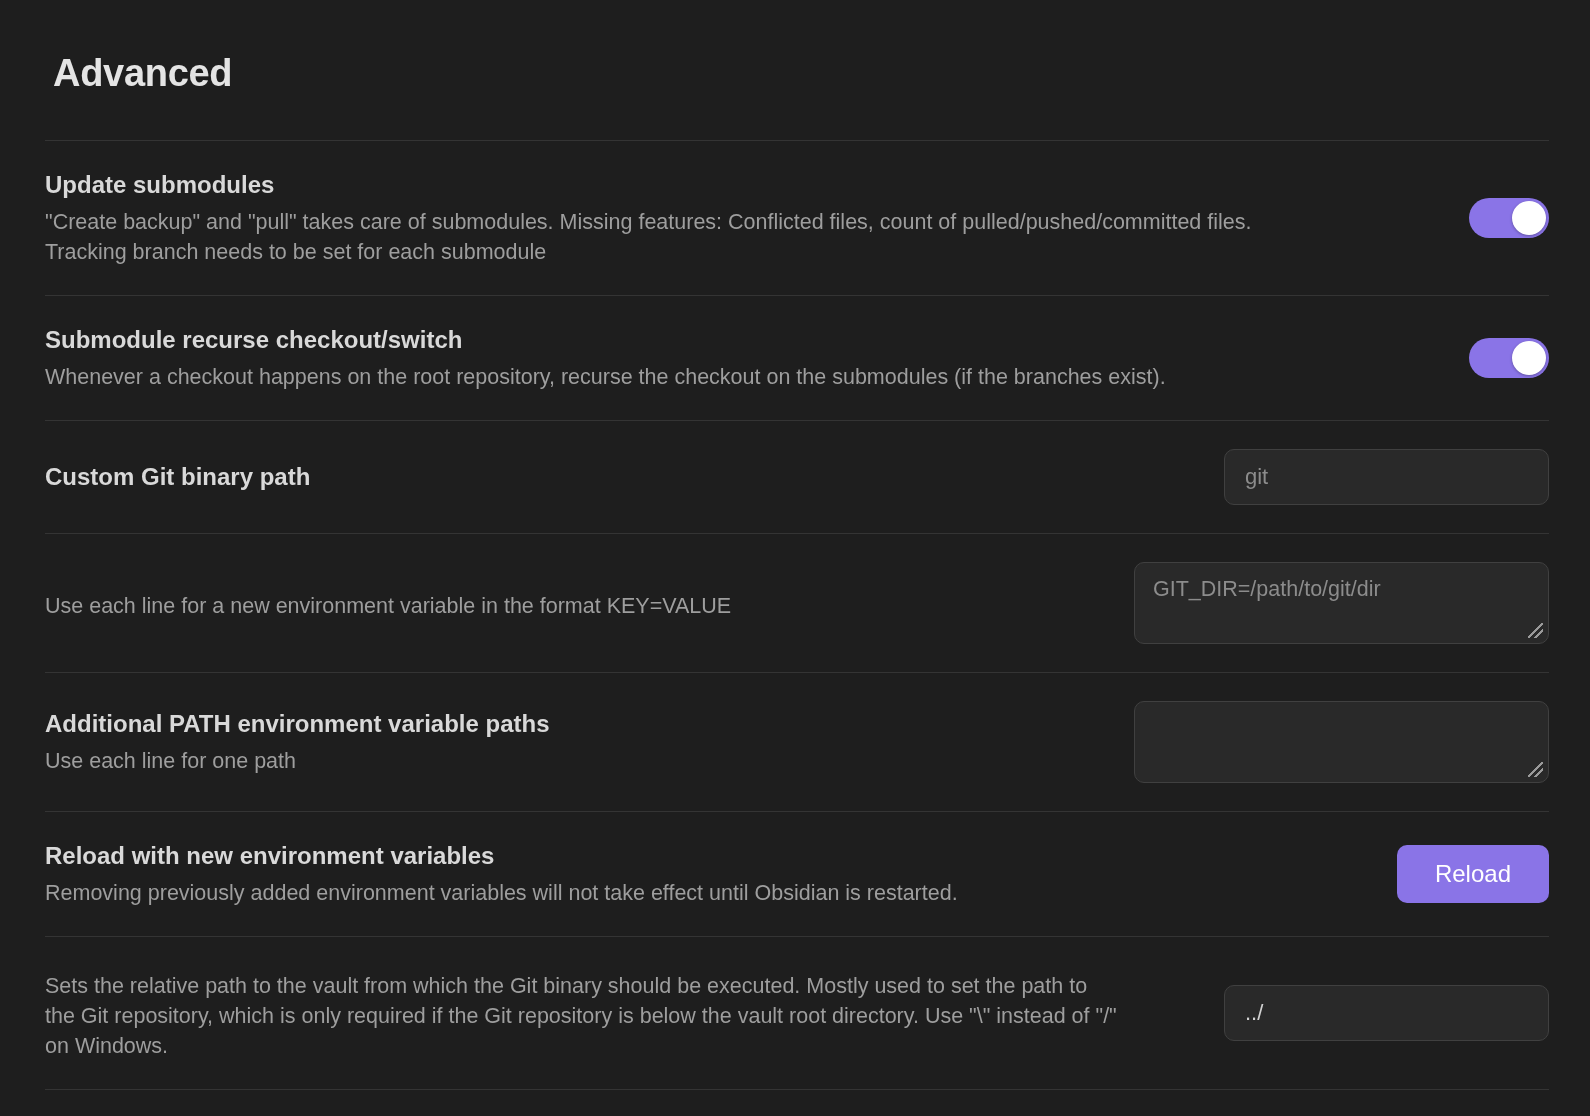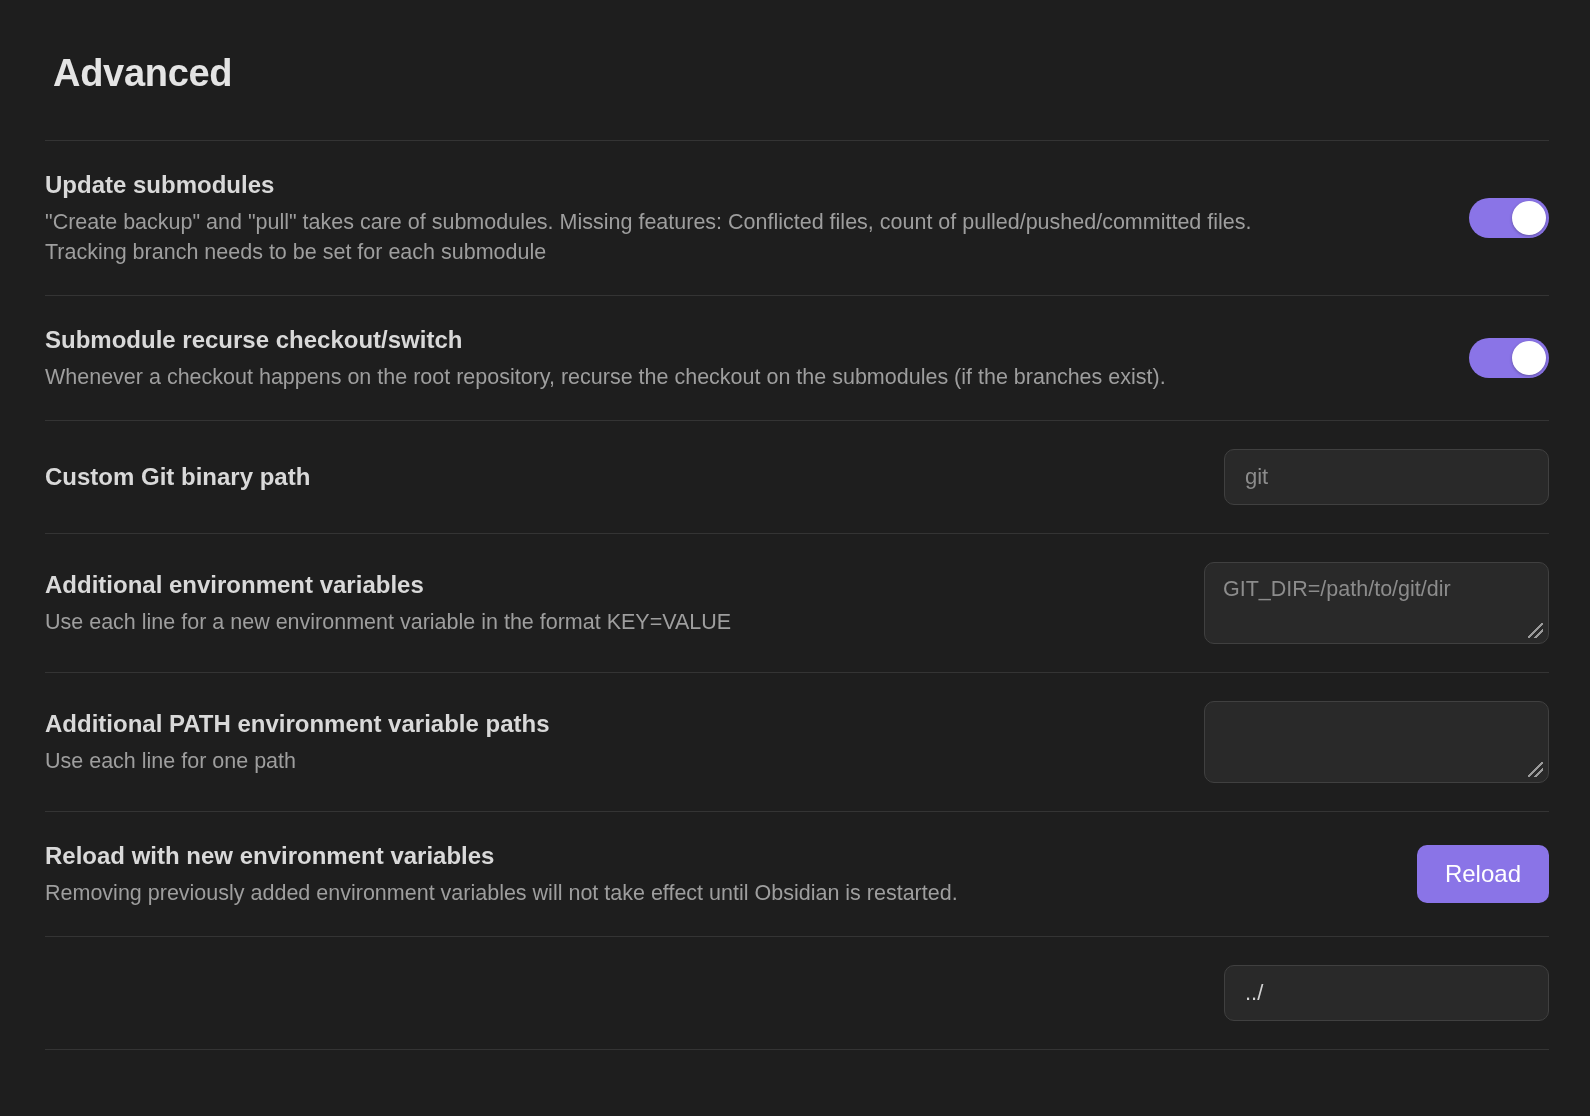--- a/index.html
+++ b/index.html
@@ -92,21 +92,21 @@
     padding: 0 20px;
     outline: none;
     margin-left: 39px;
   }
   .text-input::placeholder { color: #8c8c8c; opacity: 1; }
 
   
   .textarea-wrap { position: relative; }
   .textarea {
     display: block;
-    width: 345px;
+    width: 415px;
     height: 82px;
     background: #292929;
     border: 1px solid #404040;
     border-radius: 10px;
     color: #d2d2d2;
     font-family: "Liberation Sans", "DejaVu Sans", sans-serif;
     font-size: 21.5px;
     line-height: 28px;
     padding: 12px 18px;
     resize: none;
@@ -125,21 +125,21 @@
     cursor: nwse-resize;
   }
 
   
   .accent-button {
     background: var(--accent);
     color: #ffffff;
     border: none;
     border-radius: 10px;
     height: 58px;
-    padding: 0 28px;
+    padding: 0 38px;
     font-family: "Liberation Sans", "DejaVu Sans", sans-serif;
     font-size: 24px;
     cursor: pointer;
   }
 </style>
 </head>
 <body>
 
 <div class="container">
 
@@ -175,21 +175,20 @@
       <div class="setting-info">
         <div class="setting-name">Custom Git binary path</div>
       </div>
       <div class="setting-control">
         <input type="text" class="text-input" placeholder="git" value="" style="">
       </div>
     </div>
 
     <div class="setting-item row-3">
       <div class="setting-info">
-        <div class="setting-name">Additional environment variables</div>
         <div class="setting-desc">Use each line for a new environment variable in the format KEY=VALUE</div>
       </div>
       <div class="setting-control">
         <div class="textarea-wrap">
           <textarea class="textarea" placeholder="GIT_DIR=/path/to/git/dir" style=""></textarea>
           <div class="resize-handle"></div>
         </div>
       </div>
     </div>
 
@@ -211,20 +210,21 @@
         <div class="setting-name">Reload with new environment variables</div>
         <div class="setting-desc">Removing previously added environment variables will not take effect until Obsidian is restarted.</div>
       </div>
       <div class="setting-control">
         <button class="accent-button">Reload</button>
       </div>
     </div>
 
     <div class="setting-item row-6">
       <div class="setting-info">
+        <div class="setting-desc">Sets the relative path to the vault from which the Git binary should be executed. Mostly used to set the path to the Git repository, which is only required if the Git repository is below the vault root directory. Use "\" instead of "/" on Windows.</div>
       </div>
       <div class="setting-control">
         <input type="text" class="text-input" placeholder="" value="../" style="">
       </div>
     </div>
 
   </div>
 </div>
 
 </body></html>

